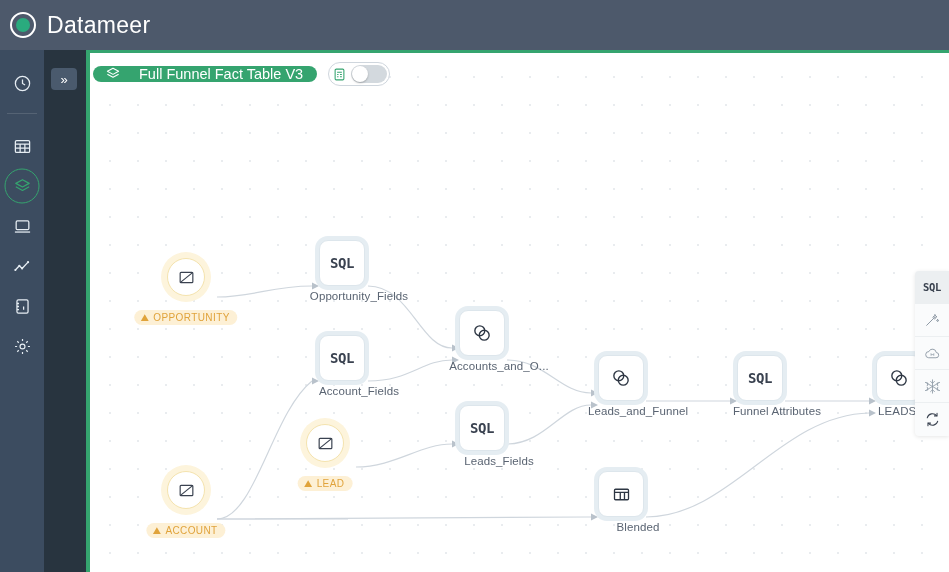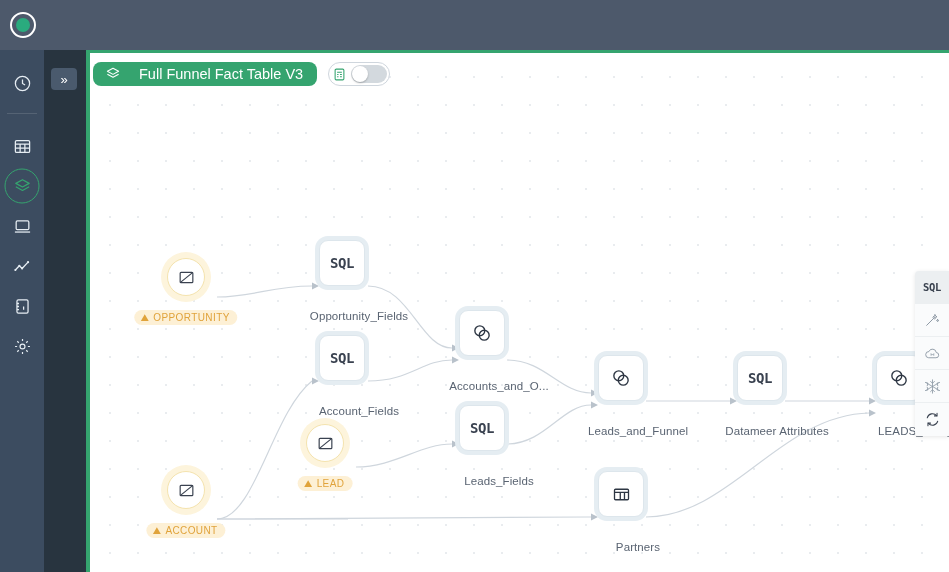--- a/index.html
+++ b/index.html
@@ -87,21 +87,21 @@
     overflow: hidden;
   }
   .canvas-topstrip {
     position: absolute; left: 90px; top: 50px; width: 859px; height: 3px;
     background: #35a46f;
   }
 
   
   .tabbar { position: absolute; left: 93px; top: 62px; display: flex; align-items: center; }
   .tab {
-    height: 24px; background: #35a46f; border-radius: 8px;
+    height: 16px; background: #35a46f; border-radius: 8px;
     display: flex; align-items: center; padding: 0 14px 0 12px;
     color: #ffffff; font-size: 14.5px; white-space: nowrap;
     cursor: pointer;
   }
   .tab .tab-label { margin-left: 18px; }
   .toggle-wrap {
     margin-left: 11px; height: 24px;
     display: flex; align-items: center;
     border: 1px solid #cfd6dd; border-radius: 12px;
     background: #ffffff; padding: 0 2px 0 3px; cursor: pointer;
@@ -131,21 +131,21 @@
     background: #ffffff;
     border: 1px solid #dde6ec;
     box-shadow: 0 0 0 4px #e5edf2;
     display: flex; align-items: center; justify-content: center;
     cursor: pointer;
   }
   .box-node .sql-text {
     font-family: "DejaVu Sans Mono", monospace;
     font-size: 14px; font-weight: 700; color: #3a4250; letter-spacing: -0.5px;
   }
-  .box-node .node-label { top: 70px; padding-left: 34px; }
+  .box-node .node-label { top: 50px; padding-left: 34px; }
 
   
   .src-node .circle {
     width: 38px; height: 38px; border-radius: 50%;
     background: #ffffff; border: 1.5px solid #f4e3ae;
     box-shadow: 0 0 0 6px #fdf4dc;
     display: flex; align-items: center; justify-content: center;
     cursor: pointer;
   }
   .badge {
@@ -185,20 +185,21 @@
 </style>
 </head>
 <body>
 
 <div id="app">
 
   <div class="topbar">
     <div class="brand-mark">
         <i></i>
       </div>
+    <div class="brand-name">Datameer</div>
   </div>
 
   <div class="rail-main">
 
     <div class="rail-item history">
       <svg width="19" height="19" viewBox="0 0 24 24" fill="none" stroke="currentColor" stroke-width="1.6">
         <circle cx="12" cy="12" r="9"></circle>
           <path d="M12 7v5l3.2 2"></path>
       </svg>
     </div>
@@ -385,31 +386,31 @@
             <circle cx="14.4" cy="14.4" r="5.4"></circle>
         </svg>
       </div>
       <div class="node-label">Leads_and_Funnel</div>
     </div>
 
     <div class="node box-node" style="left:647px; top:302px; width:46px;">
       <div class="box">
         <span class="sql-text">SQL</span>
       </div>
-      <div class="node-label">Datameer Attributes</div>
+      <div class="node-label">Funnel Attributes</div>
     </div>
 
     <div class="node box-node" style="left:508px; top:418px; width:46px;">
       <div class="box">
         <svg width="21" height="21" viewBox="0 0 24 24" fill="none" stroke="#2d3643" stroke-width="1.5">
           <rect x="4" y="6" width="16" height="12" rx="1.2"></rect>
           <path d="M4 9.6h16M10.6 9.6V18M15.4 9.6V18"></path>
         </svg>
       </div>
-      <div class="node-label">Partners</div>
+      <div class="node-label">Blended</div>
     </div>
 
     <div class="node box-node" style="left:786px; top:302px; width:46px;">
       <div class="box">
         <svg width="22" height="22" viewBox="0 0 24 24" fill="none" stroke="#2d3643" stroke-width="1.5">
           <circle cx="9.6" cy="9.6" r="5.4"></circle>
             <circle cx="14.4" cy="14.4" r="5.4"></circle>
         </svg>
       </div>
       <div class="node-label">LEADS_AND_</div>

